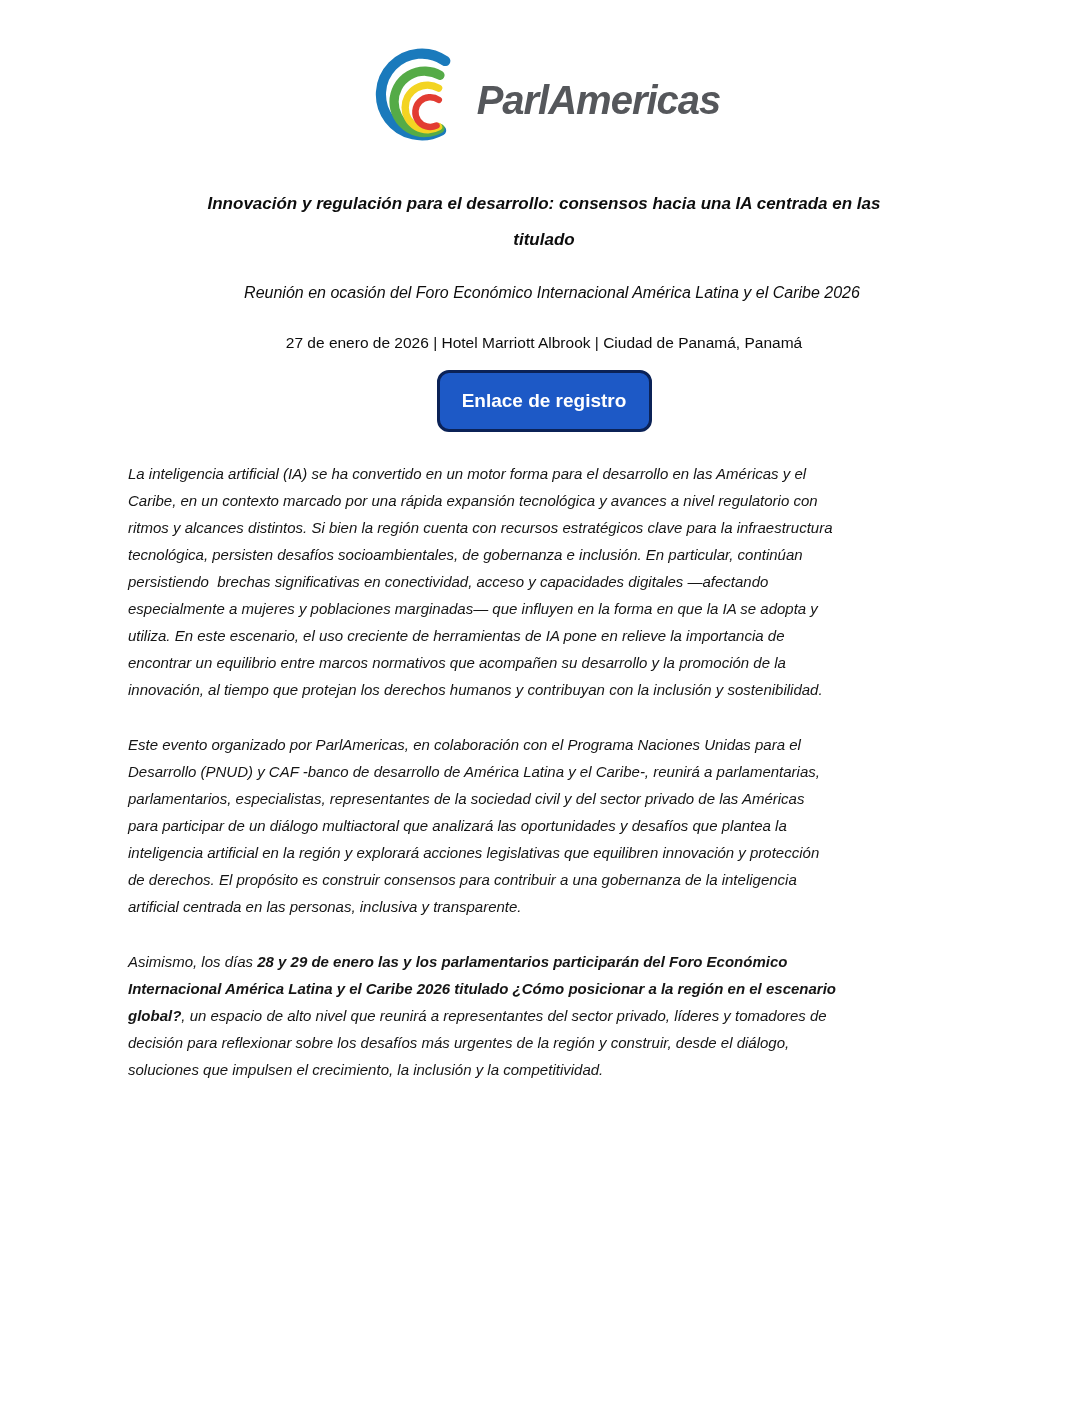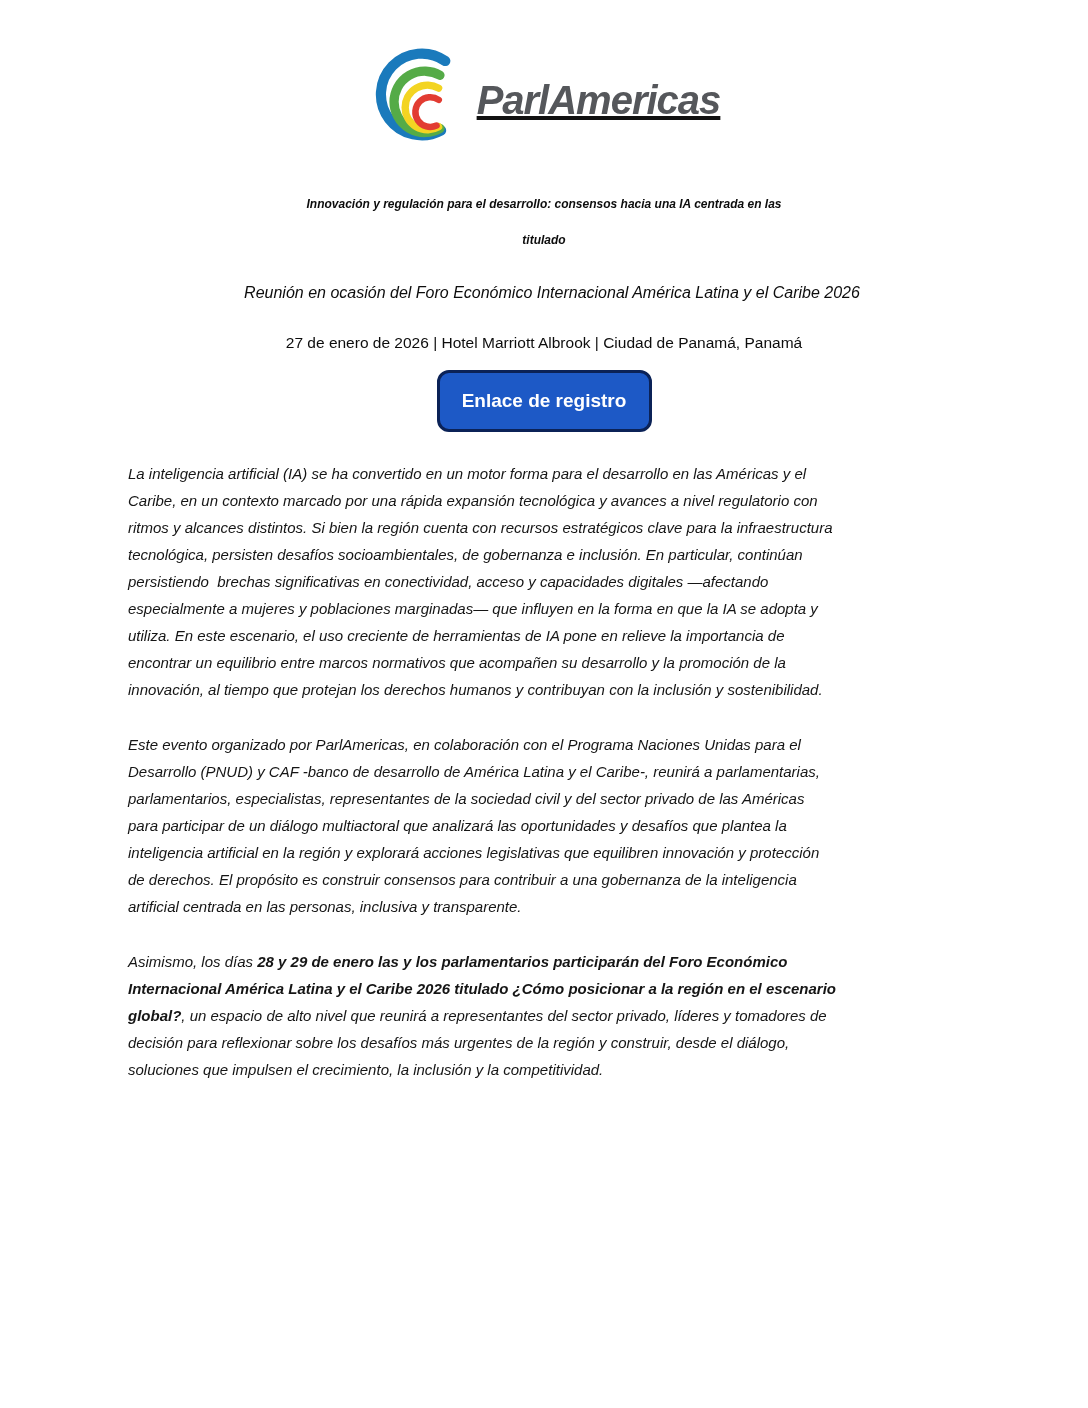--- a/index.html
+++ b/index.html
@@ -14,21 +14,20 @@
   .page { width: 1088px; height: 1408px; background: #ffffff; }
 
   
   .logo-row {
     padding-top: 48px;
     display: flex;
     align-items: center;
     justify-content: center;
     gap: 5px;
     height: 152px;
-    text-decoration: underline;
   }
   .logo-mark { width: 104px; height: 104px; flex: 0 0 auto; }
   .logo-text {
     font-size: 40px;
     font-weight: bold;
     font-style: italic;
     color: #55575b;
     letter-spacing: -1px;
   }
 
@@ -37,21 +36,21 @@
     margin-top: 26px;
     text-align: center;
     font-size: 21px;
     font-weight: bold;
     letter-spacing: 0.5px;
     color: #0d0d0d;
   }
   .event-title {
     margin-top: 34px;
     text-align: center;
-    font-size: 12px;
+    font-size: 17px;
     font-weight: bold;
     font-style: italic;
     line-height: 36px;
     color: #0d0d0d;
   }
   .event-subtitle {
     margin-top: 26px;
     text-align: center;
     font-size: 16px;
     font-style: italic;

